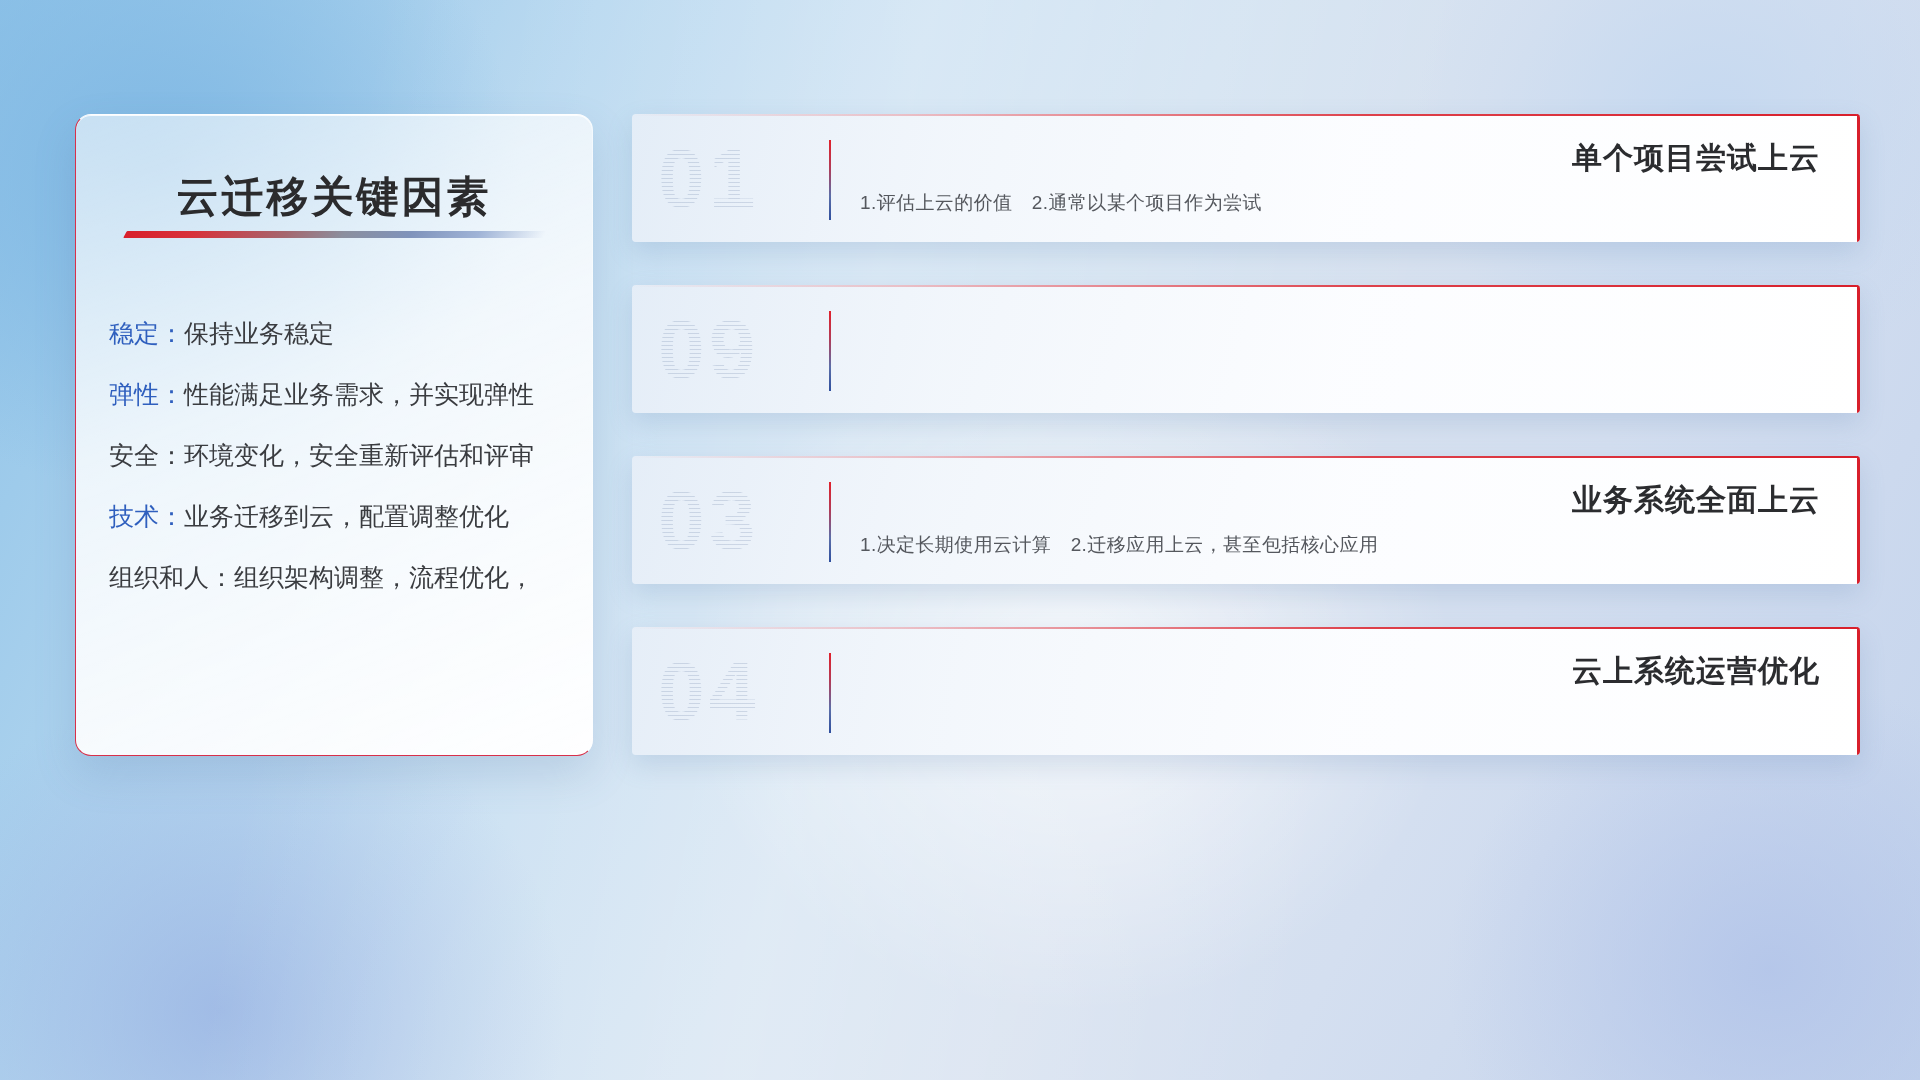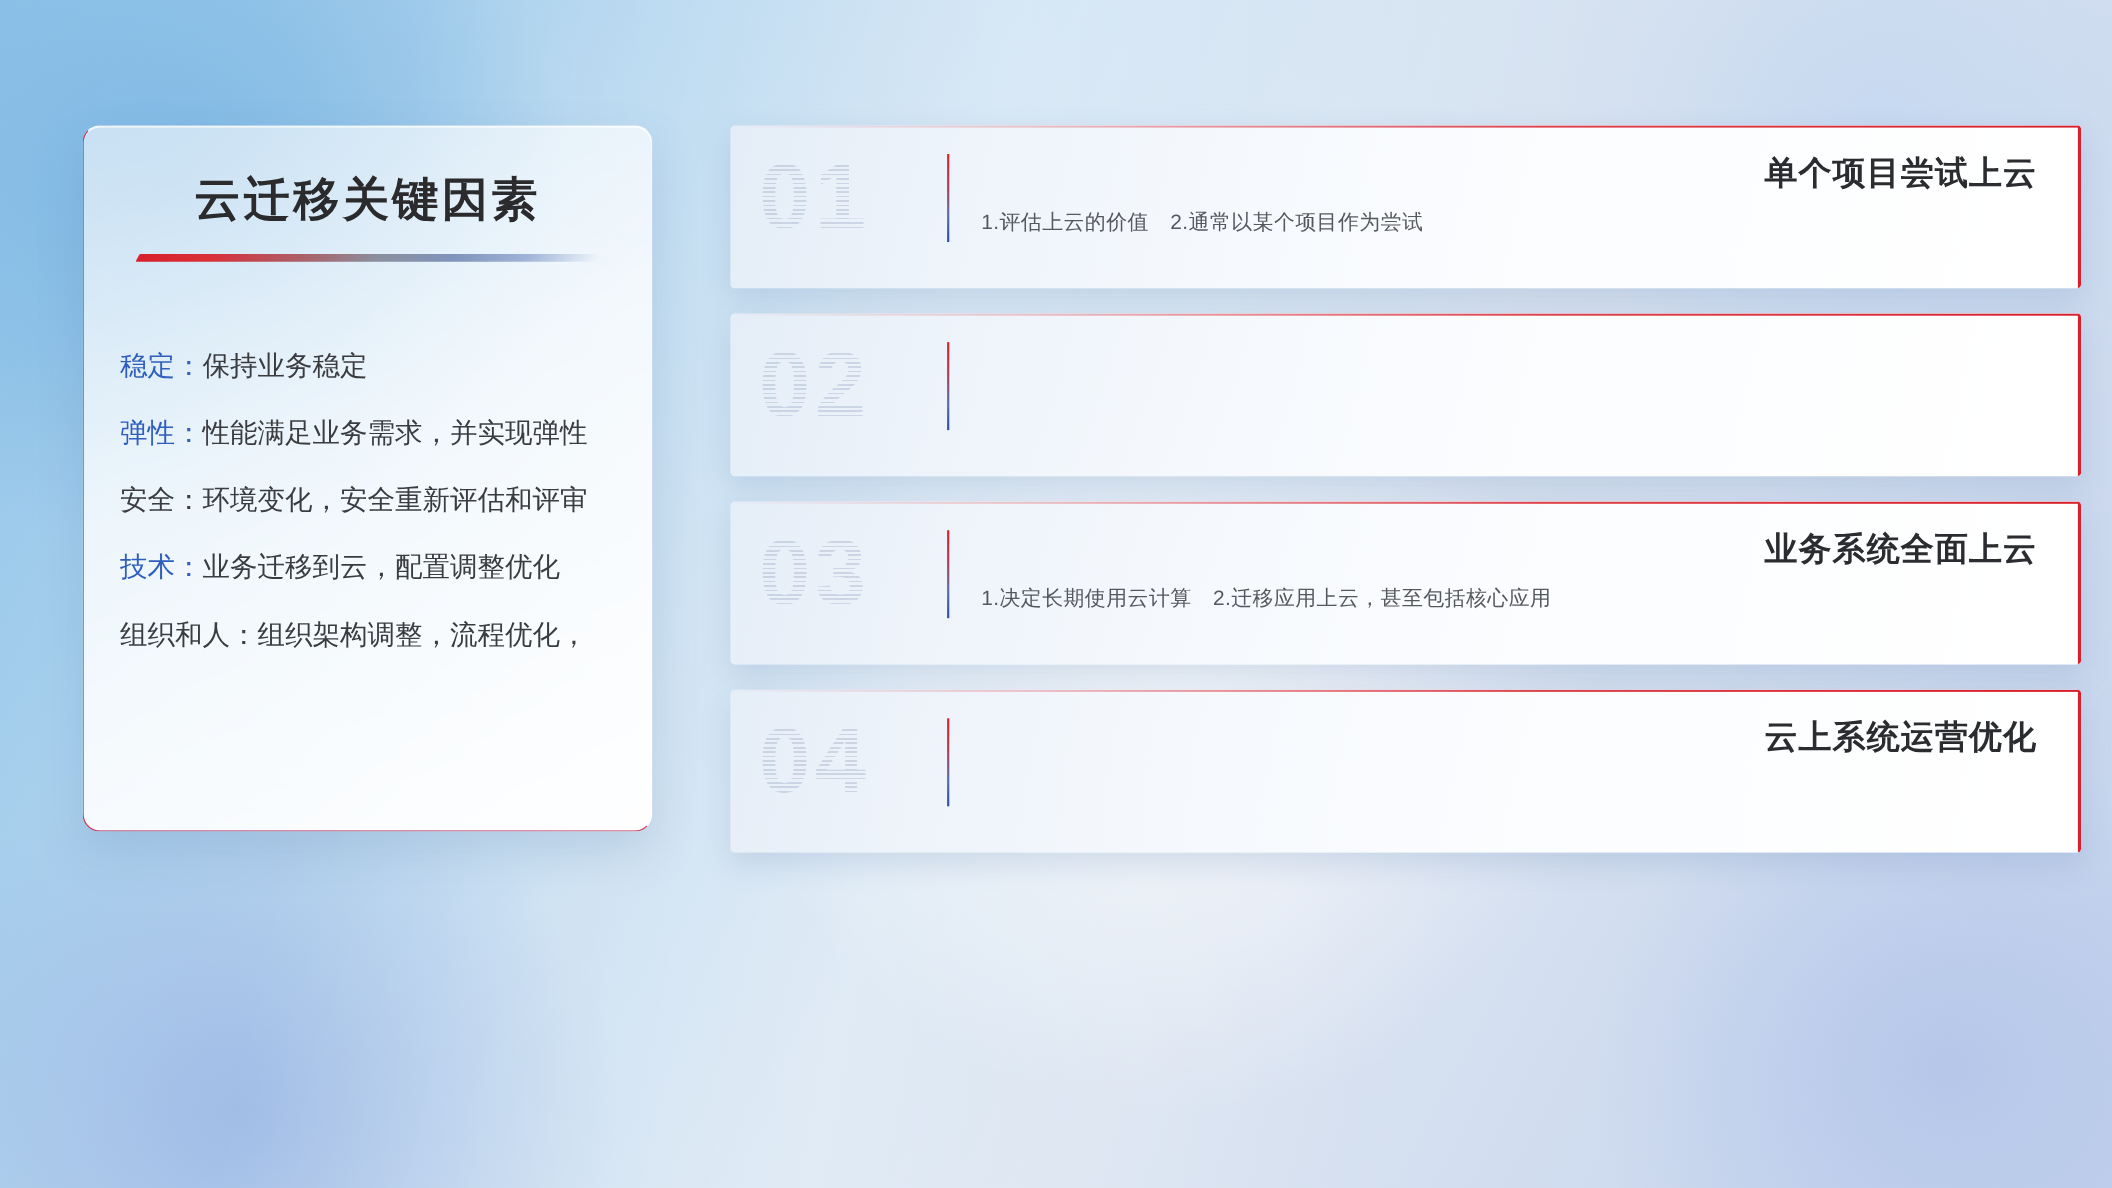--- a/index.html
+++ b/index.html
@@ -64,42 +64,42 @@
     border-left:1.6px solid #d8304a;
     border-bottom:1.6px solid #d8304a;
     border-top:1px solid rgba(255,255,255,.85);
     border-right:1px solid rgba(255,255,255,.6);
     box-shadow:0 18px 42px rgba(90,125,170,.20), inset 0 1px 0 rgba(255,255,255,.85);
     overflow:hidden;
   }
   .left-panel-inner{ position:relative; width:100%; height:100%; }
 
   .panel-title{
-    position:absolute; left:0; right:0; top:38px;
+    position:absolute; left:0; right:0; top:54px;
     text-align:center;
     font-size:42px; font-weight:bold; letter-spacing:3px;
     color:#2b2b2d;
   }
   .panel-rule{
     position:absolute; left:49px; top:116px; width:420px; height:7px;
     background:linear-gradient(90deg,#d81f2b 0%,#d8313a 16%,#a5666e 38%,#8b8f9e 52%,#7f93bb 68%,#9fb3d6 84%,rgba(190,205,228,0) 100%);
     transform:skewX(-28deg);
     border-radius:1px;
   }
 
   .factor-list{ position:absolute; left:33px; top:188px; right:20px; }
   .factor-row{
     font-size:25px; line-height:61px; color:#3a3c40; white-space:nowrap;
   }
   .factor-key{ color:#2f5fbe;margin-top:44px; }
   .factor-key.plain{ color:#3a3c40; }
 
   
   .step-card{
-    position:absolute; left:664px; width:1228px; height:148px;
+    position:absolute; left:632px; width:1228px; height:128px;
     border-radius:4px;
     background:linear-gradient(102deg, rgba(232,239,248,.88) 0%, rgba(243,247,252,.95) 26%, rgba(252,253,255,.99) 58%, #ffffff 100%);
     box-shadow:0 10px 26px rgba(95,130,175,.20);
     overflow:hidden;
   }
   .step-card::before{ 
     content:""; position:absolute; left:0; right:0; top:0; height:2px;
     background:linear-gradient(90deg, rgba(216,31,43,0) 0%, rgba(216,31,43,.25) 22%, rgba(216,31,43,.85) 60%, #d81f2b 100%);
   }
   .step-card::after{ 
@@ -187,21 +187,21 @@
   <div class="step-card card-1">
     <div class="step-num">01</div>
     <div class="step-divider"></div>
     <div class="step-body">
       <div class="step-title">单个项目尝试上云</div>
       <div class="step-desc">1.评估上云的价值　2.通常以某个项目作为尝试</div>
     </div>
   </div>
 
   <div class="step-card card-2">
-    <div class="step-num">02</div>
+    <div class="step-num">09</div>
     <div class="step-divider"></div>
   </div>
 
   <div class="step-card card-3">
     <div class="step-num">03</div>
     <div class="step-divider"></div>
     <div class="step-body">
       <div class="step-title">业务系统全面上云</div>
       <div class="step-desc">1.决定长期使用云计算　2.迁移应用上云，甚至包括核心应用</div>
     </div>

